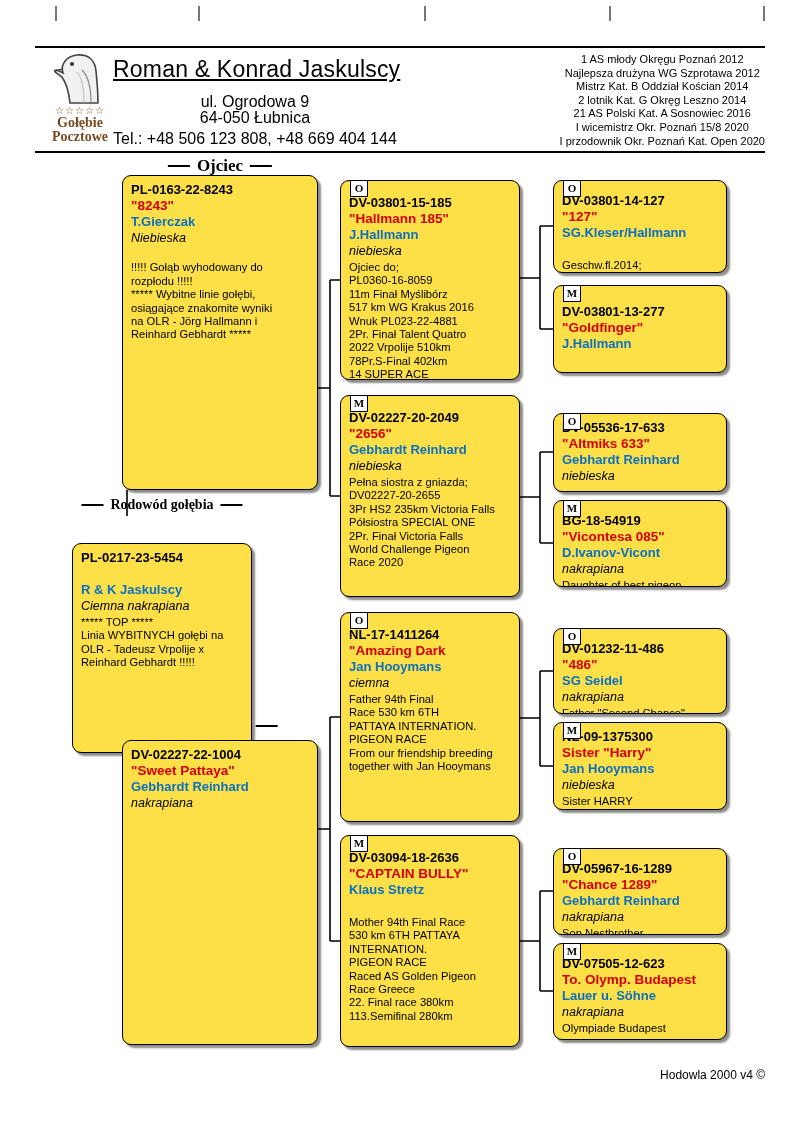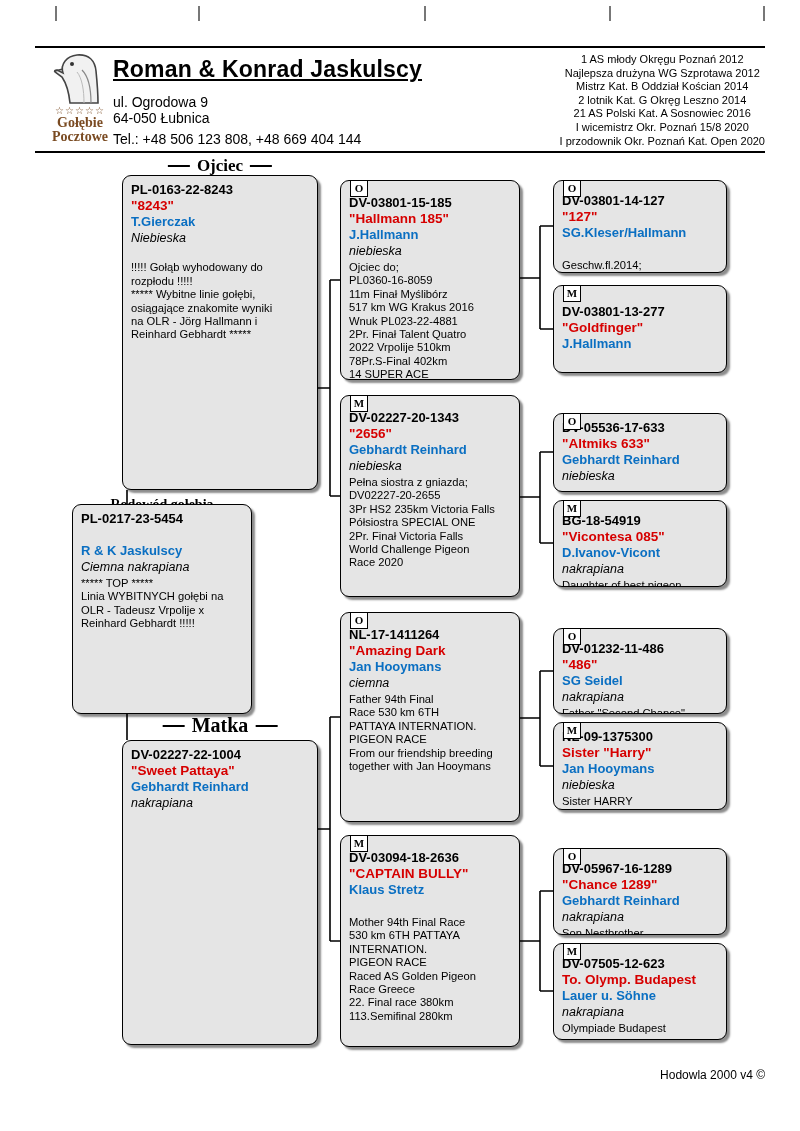--- a/index.html
+++ b/index.html
@@ -12,30 +12,30 @@
     font-family:"Liberation Sans", sans-serif; color:#000; overflow:hidden;
   }
   .rule{position:absolute; left:35px; width:730px; height:2px; background:#000;}
   .crop{position:absolute; top:6px; width:2px; height:15px; background:#777;}
 
   
   .logo{position:absolute; left:42px; top:50px; width:76px; text-align:center;}
   .logo .stars{font-size:10px; letter-spacing:1px; color:var(--brown); line-height:10px; margin-top:-2px;}
   .logo .lname{font-family:"Liberation Serif", serif; font-weight:bold; color:var(--brown); font-size:14px; line-height:14px;}
   .title{
-    position:absolute; left:113px; top:56px; font-size:23px; font-weight:bold;
+    position:absolute; left:113px; top:56px; font-size:23px; font-weight:normal;
     text-decoration:underline; letter-spacing:.2px; white-space:nowrap;
   }
-  .addr{position:absolute; left:113px; top:94px; font-size:14px; line-height:16px;}
+  .addr{position:absolute; left:113px; top:94px; font-size:16px; line-height:16px;text-align:center;}
   .addr .tel{margin-top:5px;}
   .ach{position:absolute; right:35px; top:53px; text-align:center; font-size:11px; line-height:13.6px;}
 
   
   .pbox{
-    position:absolute; box-sizing:border-box; background:#e5e5e5;
+    position:absolute; box-sizing:border-box; background:#fde047;
     border:1.5px solid #000; border-radius:9px; padding:6px 8px 4px;
     box-shadow:3px 3px 2px rgba(0,0,0,.45); z-index:2; overflow:hidden;
   }
   .ring{font-weight:bold; font-size:13px; line-height:16px; min-height:16px; white-space:nowrap;}
   .pname{font-weight:bold; font-size:13.5px; line-height:16px; min-height:16px; color:var(--red); white-space:nowrap;}
   .owner{font-weight:bold; font-size:13px; line-height:16px; min-height:16px; color:var(--blue); white-space:nowrap;}
   .pcolor{font-style:italic; font-size:12.5px; line-height:16px; min-height:16px;}
   .notes{font-size:11.2px; line-height:13.4px; margin-top:2px; white-space:pre-line;}
   .marker{
     position:absolute; top:-9px; left:9px; width:16px; height:15px; z-index:3;
@@ -130,21 +130,21 @@
     <div class="pcolor">Niebieska</div>
     <div class="notes">
 !!!!! Gołąb wyhodowany do
 rozpłodu !!!!!
 ***** Wybitne linie gołębi,
 osiągające znakomite wyniki
 na OLR - Jörg Hallmann i
 Reinhard Gebhardt *****</div>
   </section>
 
-  <section class="pbox" style="left:72px;top:504px;width:180px;height:210px">
+  <section class="pbox" style="left:72px;top:543px;width:180px;height:210px">
     <div class="ring">PL-0217-23-5454</div>
     <div class="pname"></div>
     <div class="owner">R &amp; K Jaskulscy</div>
     <div class="pcolor">Ciemna nakrapiana</div>
     <div class="notes">***** TOP *****
 Linia WYBITNYCH gołębi na
 OLR - Tadeusz Vrpolije x
 Reinhard Gebhardt !!!!!</div>
   </section>
 
@@ -167,21 +167,21 @@
 517 km WG Krakus 2016
 Wnuk PL023-22-4881
 2Pr. Finał Talent Quatro
 2022 Vrpolije 510km
 78Pr.S-Final 402km
 14 SUPER ACE</div>
   </section>
 
   <section class="pbox" style="left:340px;top:395px;width:180px;height:202px">
     <span class="marker" style="top:-1px">M</span>
-    <div class="ring" style="margin-top:8px">DV-02227-20-1343</div>
+    <div class="ring" style="margin-top:8px">DV-02227-20-2049</div>
     <div class="pname">"2656"</div>
     <div class="owner">Gebhardt Reinhard</div>
     <div class="pcolor">niebieska</div>
     <div class="notes">Pełna siostra z gniazda;
 DV02227-20-2655
 3Pr HS2 235km Victoria Falls
 Półsiostra SPECIAL ONE
 2Pr. Finał Victoria Falls
 World Challenge Pigeon
 Race 2020</div>

